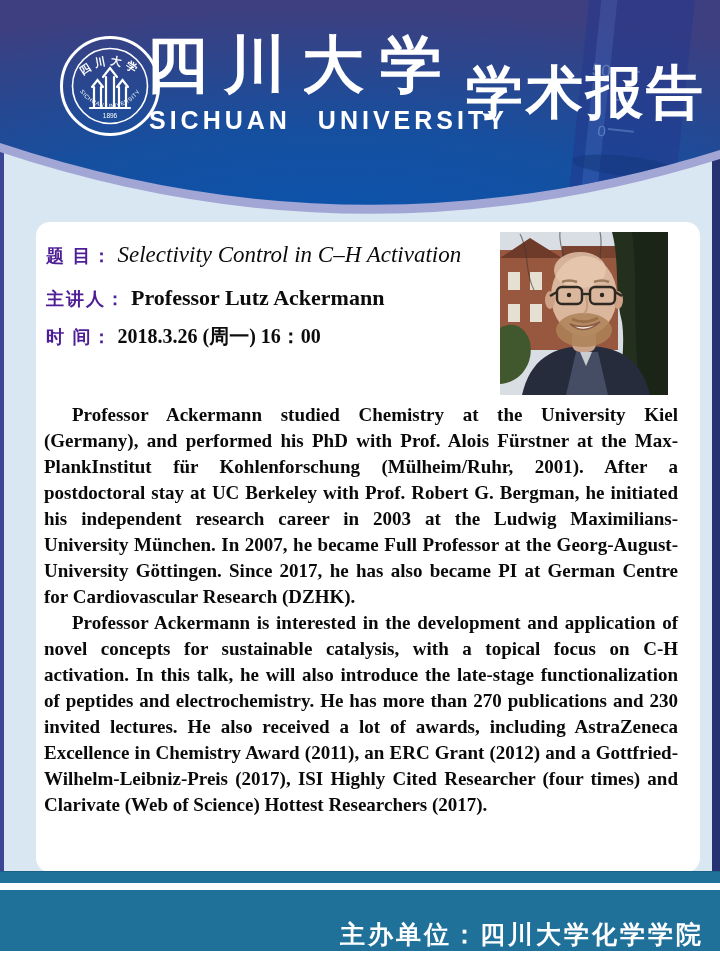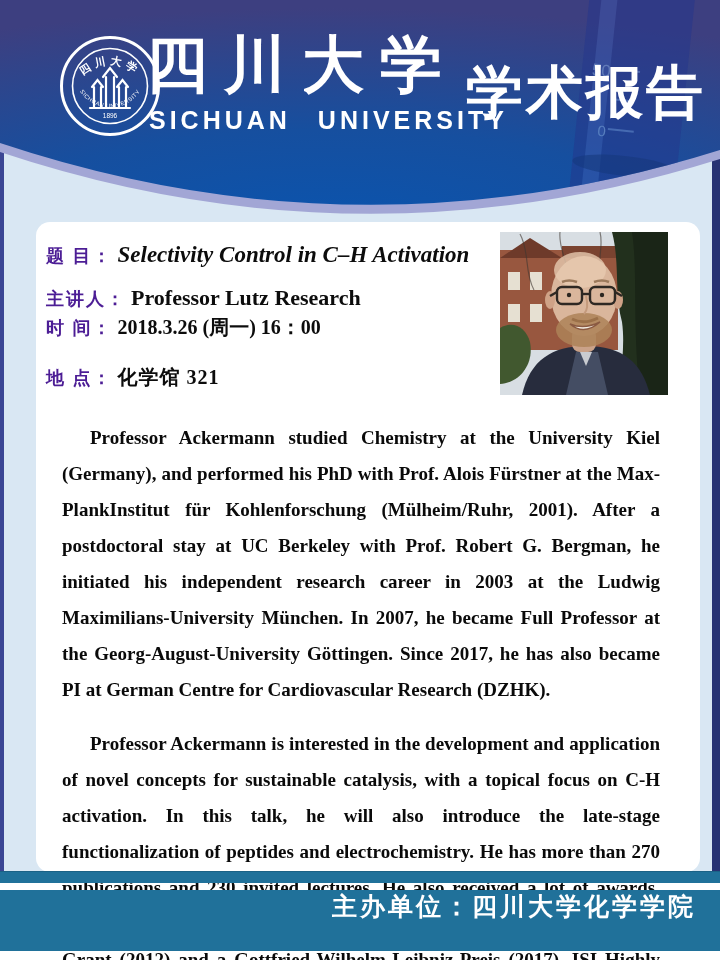--- a/index.html
+++ b/index.html
@@ -18,39 +18,39 @@
            font-family:"Liberation Serif",serif;}
   .en-name{position:absolute;left:149px;top:106px;color:#ffffff;font-weight:bold;
            font-size:25px;letter-spacing:4px;word-spacing:16px;white-space:nowrap;
            font-family:"Liberation Sans",sans-serif;}
   .banner{position:absolute;left:466px;top:66px;color:#ffffff;font-weight:900;
           font-size:57px;line-height:62px;letter-spacing:3px;white-space:nowrap;
           font-family:Liberation Mono, monospace;}
   
   .info{position:absolute;left:46px;top:240px;width:450px;height:160px;}
   .info-row{position:absolute;left:0;white-space:nowrap;color:#0c0c0c;}
-  .r1{top:2px}.r2{top:45px}.r3{top:74px}.r4{top:124px}
+  .r1{top:2px}.r2{top:45px}.r3{top:83px}.r4{top:124px}
   .lab{font-weight:bold;font-size:18px;letter-spacing:2px;color:#4c1d95;}
   .val{margin-left:5px;}
-  .v1{font-style:italic;font-weight:bold;font-size:23px;}
+  .v1{font-style:italic;font-weight:normal;font-size:23px;}
   .v2{font-weight:bold;font-size:22px;}
   .v3{font-weight:bold;font-size:20px;}
   .v4{font-weight:bold;font-size:20px;letter-spacing:1px;}
   
   .photo{position:absolute;left:500px;top:232px;width:168px;height:163px;}
   
   .bio{position:absolute;left:44px;top:402px;width:634px;}
-  .bio p{margin:18px;text-align:justify;font-weight:bold;font-size:19px;line-height:36px;
+  .bio p{margin:0;text-align:justify;font-weight:bold;font-size:19px;line-height:26px;
          text-indent:28px;color:#0a0a0a;}
   
   .footer-bar{position:absolute;left:0;top:871px;width:720px;height:12px;background:#20719a;
               border-top:1px solid #1b6286;box-sizing:border-box;}
   .footer-main{position:absolute;left:0;top:890px;width:720px;height:61px;background:#20719a;
-               display:flex;align-items:flex-start;justify-content:flex-end;
-               padding-right:24px;box-sizing:border-box;}
+               display:flex;align-items:flex-end;justify-content:flex-end;
+               padding-right:16px;box-sizing:border-box;}
   .organizer{color:#ffffff;font-weight:bold;font-size:25px;letter-spacing:3px;
              font-family:"Liberation Serif",serif;}
 </style>
 </head>
 <body>
 
 <div class="page">
 
   <div class="bg-light"></div>
   <div class="strip-left"></div>
@@ -111,27 +111,24 @@
 
   <div class="zh-name">四川大学</div>
   <div class="en-name">SICHUAN UNIVERSITY</div>
   <div class="banner">学术报告</div>
 
   <div class="info">
     <div class="info-row r1">
       <span class="lab">题 目：</span><span class="val v1">Selectivity Control in C–H Activation</span>
     </div>
     <div class="info-row r2">
-      <span class="lab">主讲人：</span><span class="val v2">Professor Lutz Research</span>
+      <span class="lab">主讲人：</span><span class="val v2">Professor Lutz Ackermann</span>
     </div>
     <div class="info-row r3">
       <span class="lab">时 间：</span><span class="val v3">2018.3.26 (周一) 16：00</span>
-    </div>
-    <div class="info-row r4">
-      <span class="lab">地 点：</span><span class="val v4">化学馆 321</span>
     </div>
   </div>
 
   <svg class="photo" viewBox="0 0 168 163" role="img" aria-label="Portrait photo of Professor Lutz Ackermann outdoors, bald with glasses and beard, dark jacket, brick building and evergreen tree behind">
     <rect width="168" height="163" fill="#d8dee3"></rect>
     <rect x="0" y="18" width="118" height="100" fill="#98573f"></rect>
     <polygon points="0,26 30,6 62,26" fill="#6e3a2a"></polygon>
     <rect x="62" y="14" width="56" height="12" fill="#7a4330"></rect>
     <g fill="#e6e0d2">
       <rect x="8" y="40" width="12" height="18"></rect>

